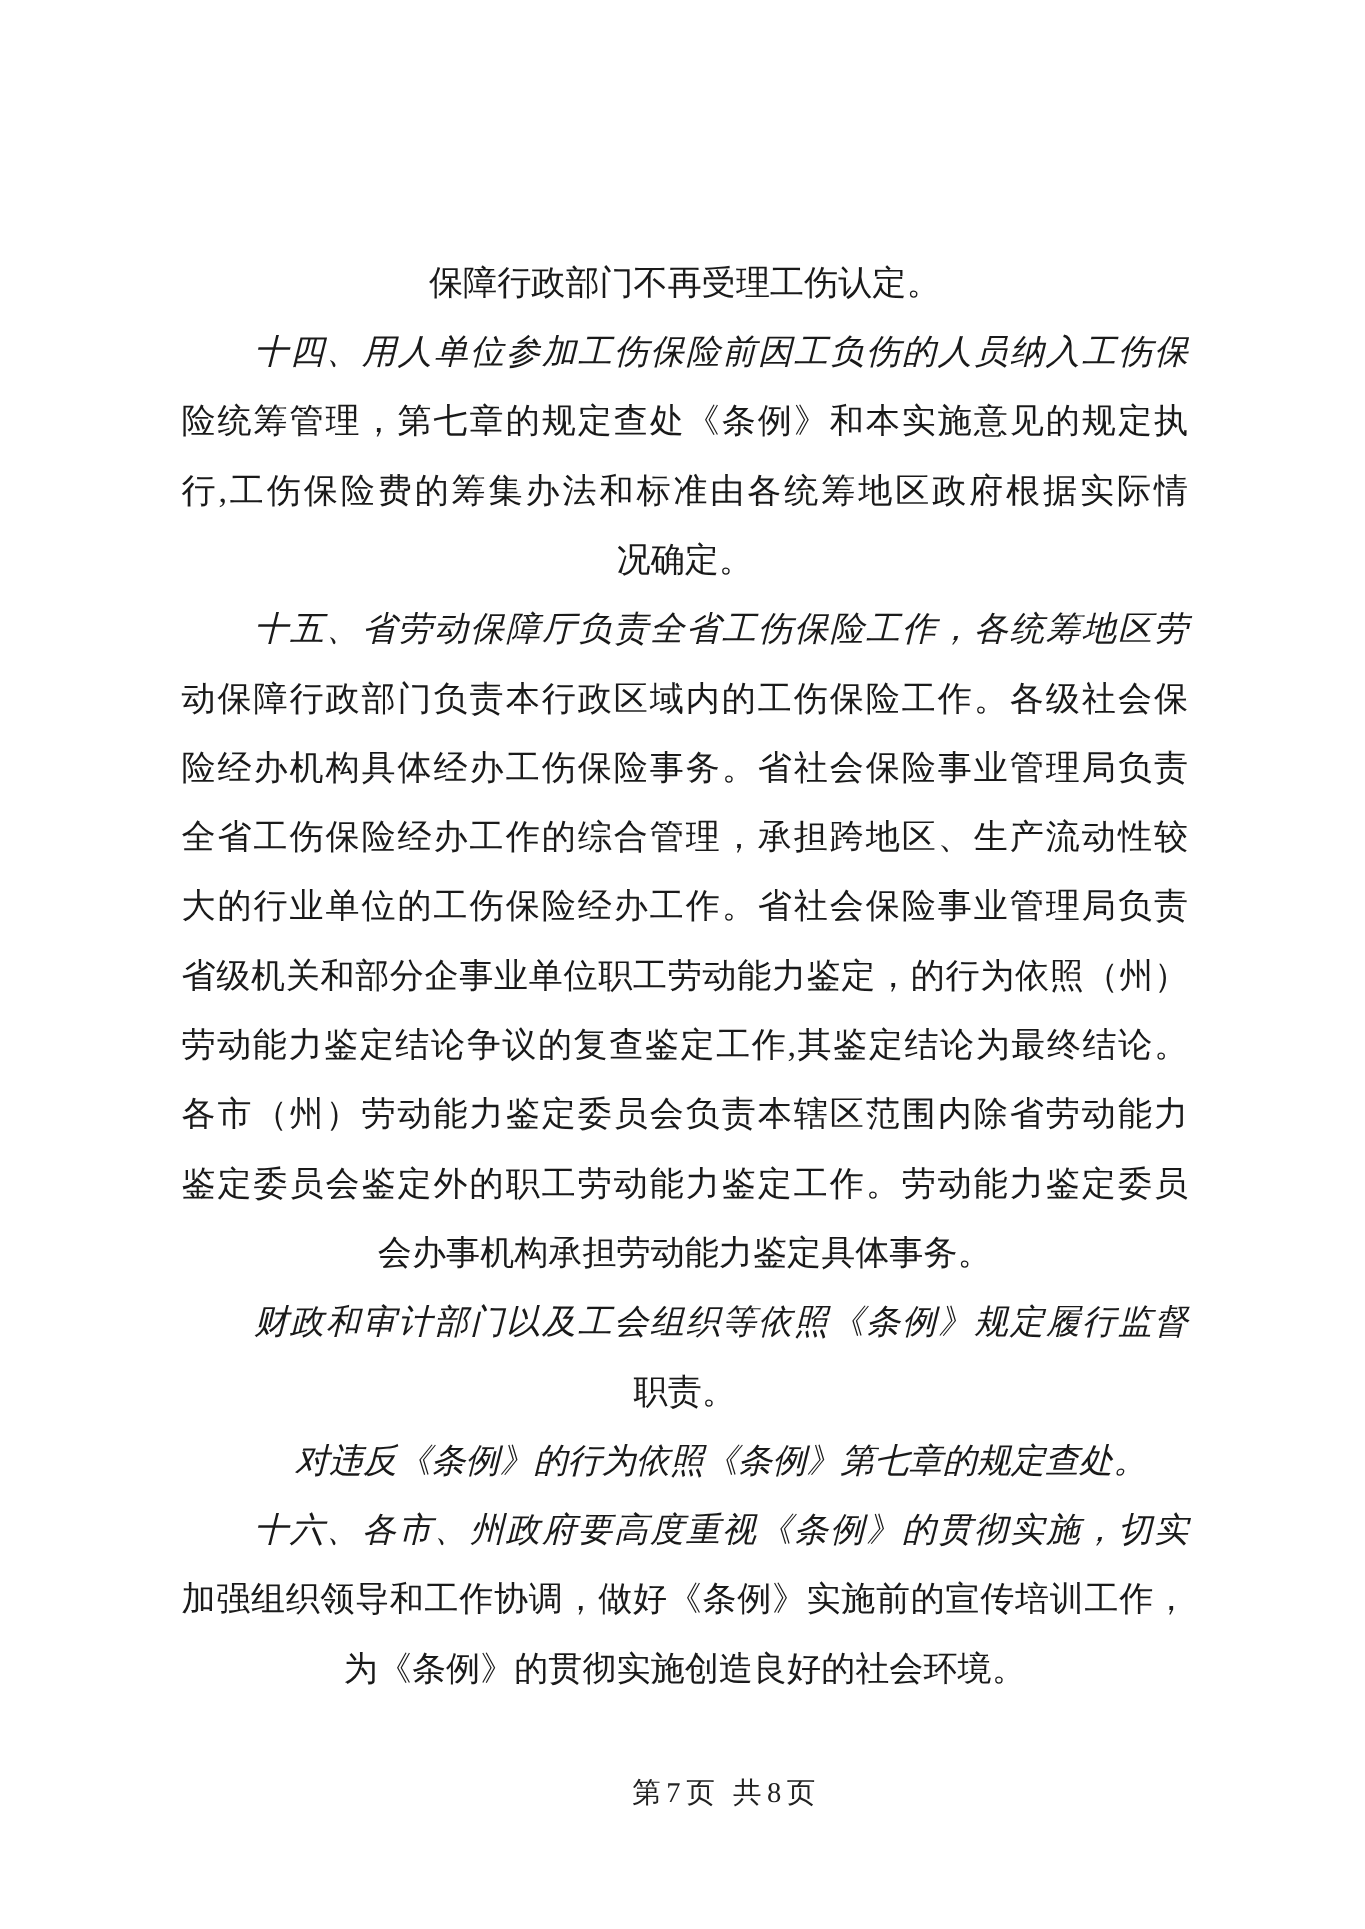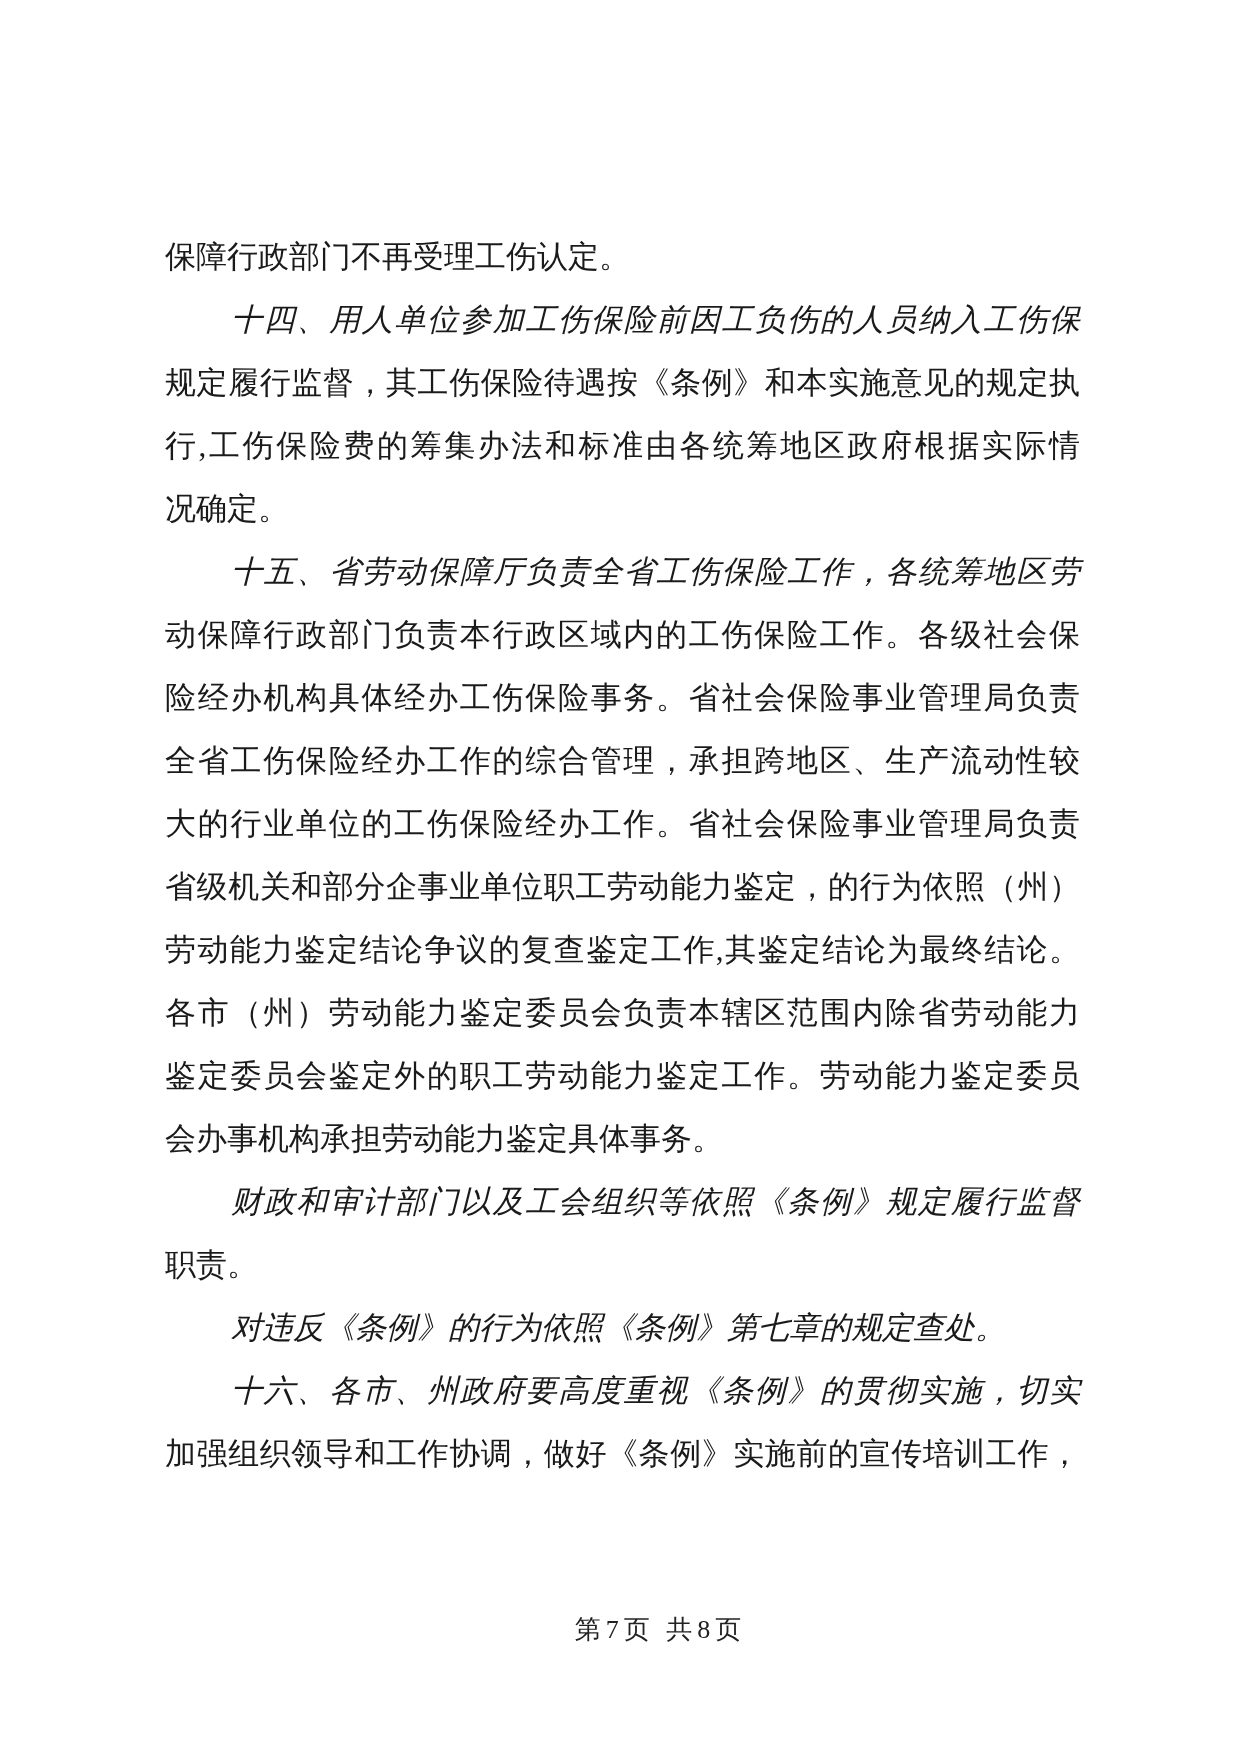--- a/index.html
+++ b/index.html
@@ -20,21 +20,21 @@
     position: absolute;
     left: 165px;
     top: 225px;
     width: 915px;
     font-size: 31px;
     line-height: 63px;
     font-weight: 300;
   }
   .line {
     width: 100%;
-    text-align: left;
+    text-align: center;
   }
   
   .line.fill {
     text-align: justify;
     text-align-last: justify;
   }
   
   .line.indent {
     text-indent: 66px;
     font-style: italic;
@@ -51,35 +51,36 @@
     color: #222222;
   }
 </style>
 </head>
 <body>
 
 <div class="page">
   <div class="text-block">
       <div class="line">保障行政部门不再受理工伤认定。</div>
       <div class="line indent fill">十四、用人单位参加工伤保险前因工负伤的人员纳入工伤保</div>
-      <div class="line fill">规定履行监督，其工伤保险待遇按《条例》和本实施意见的规定执</div>
+      <div class="line fill">险统筹管理，第七章的规定查处《条例》和本实施意见的规定执</div>
       <div class="line fill">行,工伤保险费的筹集办法和标准由各统筹地区政府根据实际情</div>
       <div class="line">况确定。</div>
       <div class="line indent fill">十五、省劳动保障厅负责全省工伤保险工作，各统筹地区劳</div>
       <div class="line fill">动保障行政部门负责本行政区域内的工伤保险工作。各级社会保</div>
       <div class="line fill">险经办机构具体经办工伤保险事务。省社会保险事业管理局负责</div>
       <div class="line fill">全省工伤保险经办工作的综合管理，承担跨地区、生产流动性较</div>
       <div class="line fill">大的行业单位的工伤保险经办工作。省社会保险事业管理局负责</div>
       <div class="line fill">省级机关和部分企事业单位职工劳动能力鉴定，的行为依照（州）</div>
       <div class="line fill">劳动能力鉴定结论争议的复查鉴定工作,其鉴定结论为最终结论。</div>
       <div class="line fill">各市（州）劳动能力鉴定委员会负责本辖区范围内除省劳动能力</div>
       <div class="line fill">鉴定委员会鉴定外的职工劳动能力鉴定工作。劳动能力鉴定委员</div>
       <div class="line">会办事机构承担劳动能力鉴定具体事务。</div>
       <div class="line indent fill">财政和审计部门以及工会组织等依照《条例》规定履行监督</div>
       <div class="line">职责。</div>
       <div class="line indent">对违反《条例》的行为依照《条例》第七章的规定查处。</div>
       <div class="line indent fill">十六、各市、州政府要高度重视《条例》的贯彻实施，切实</div>
       <div class="line fill">加强组织领导和工作协调，做好《条例》实施前的宣传培训工作，</div>
+      <div class="line">为《条例》的贯彻实施创造良好的社会环境。</div>
     </div>
   <div class="footer">
     <span>第7页 共8页</span>
   </div>
 </div>
 
 </body></html>

